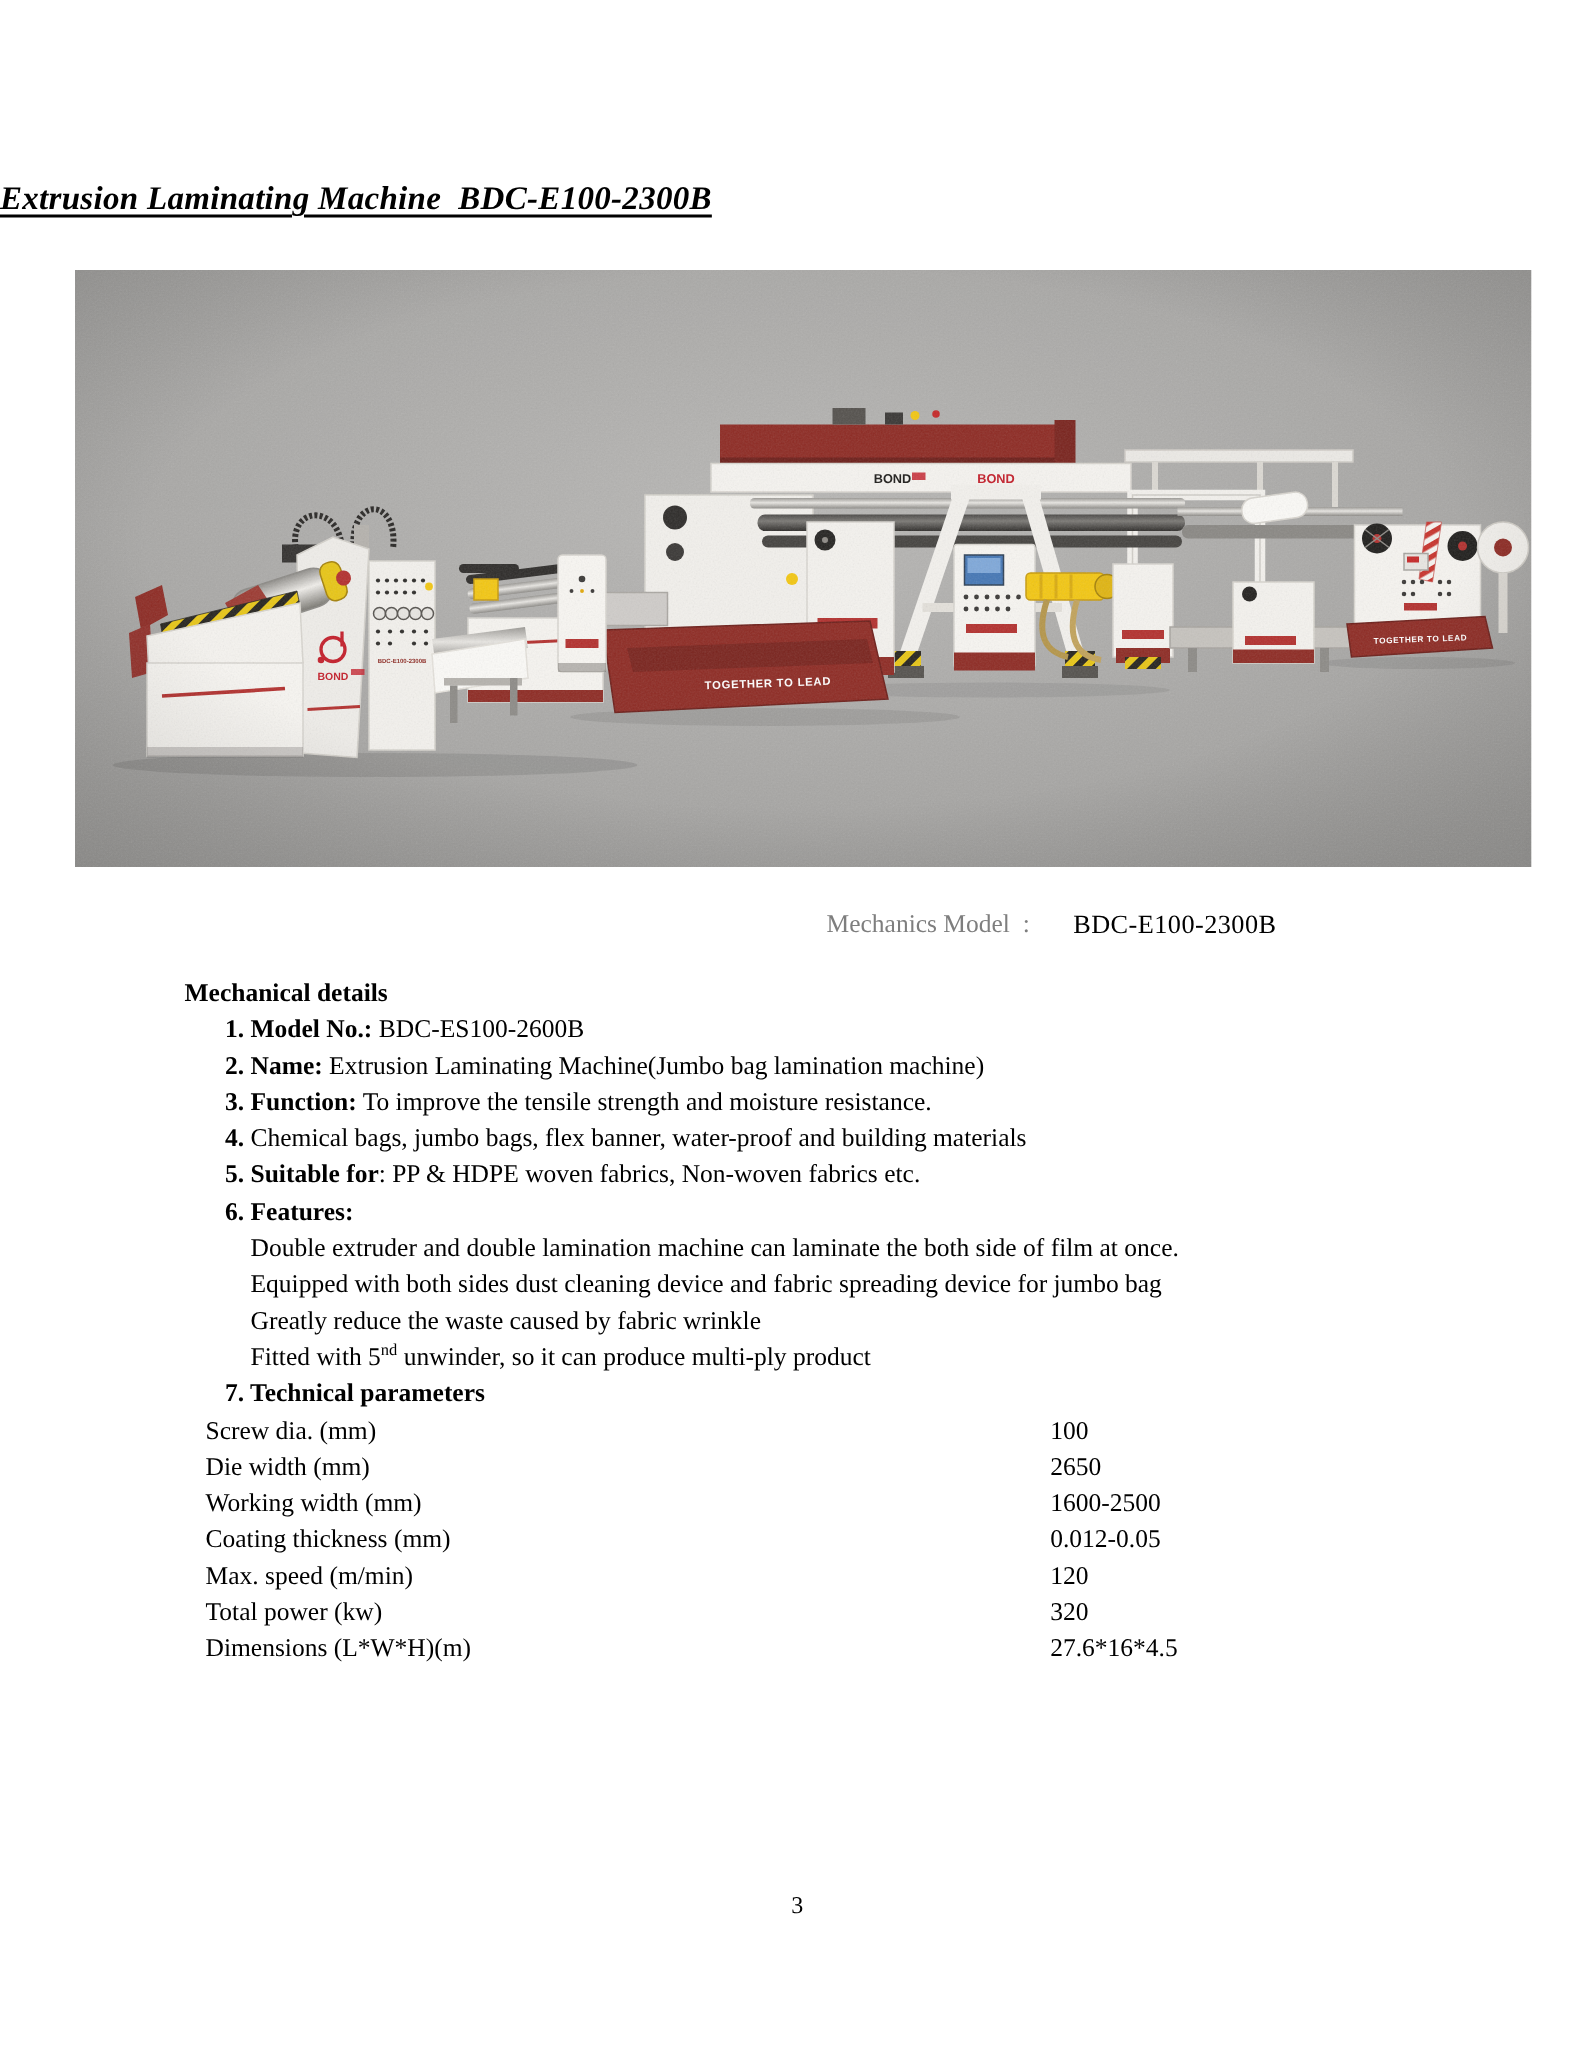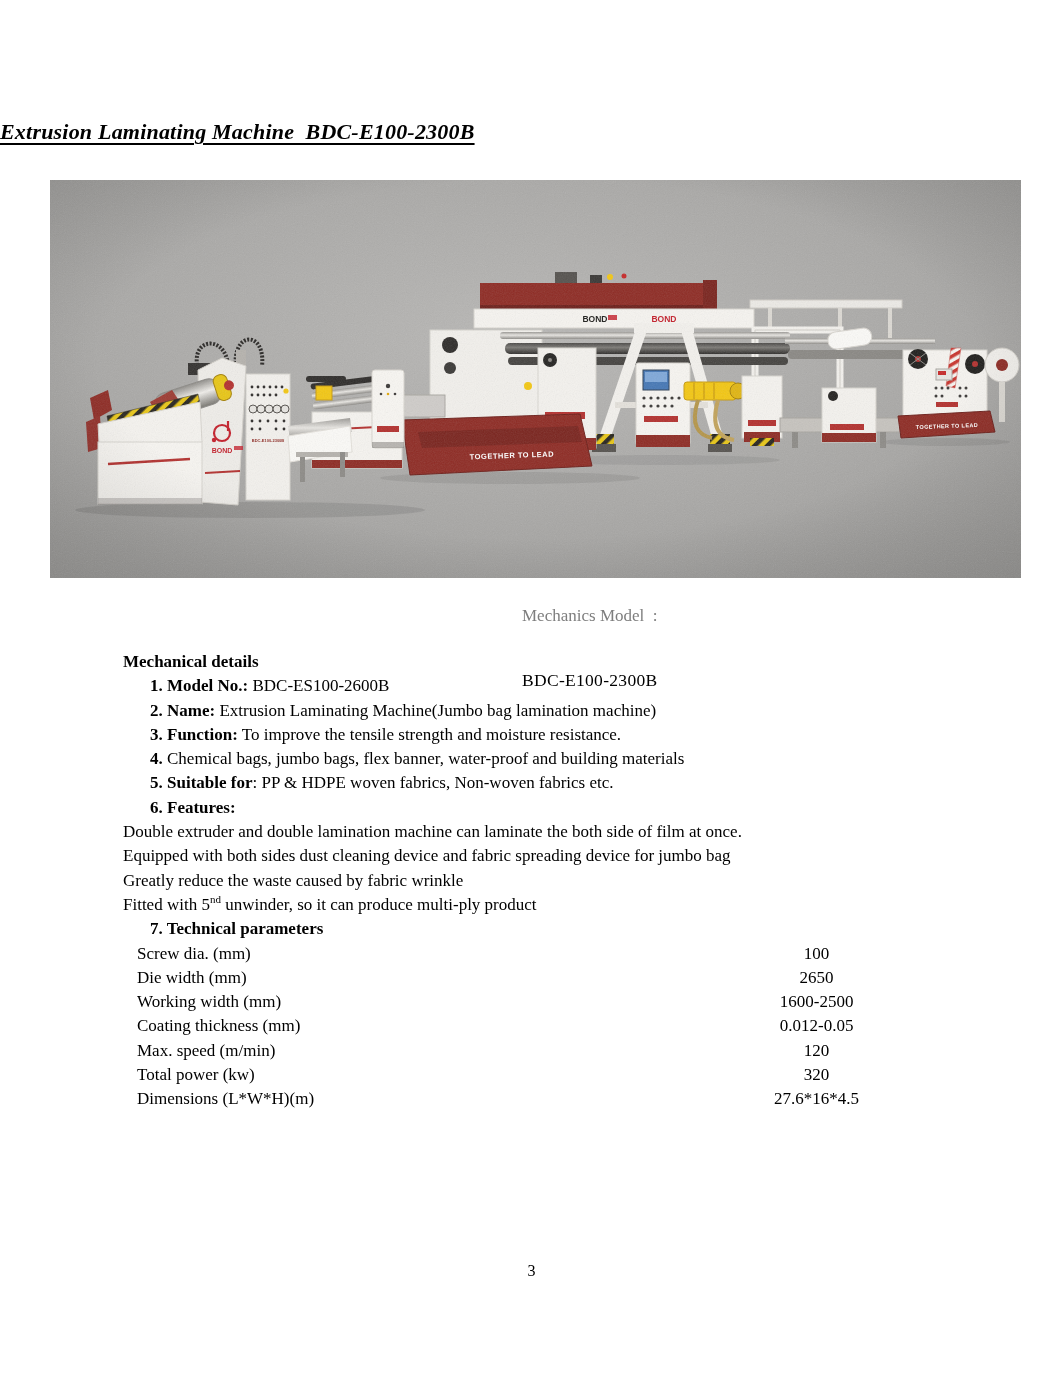--- a/index.html
+++ b/index.html
@@ -11,38 +11,38 @@
     position:absolute; top:119px; left:0; width:100%; 
     font-size:22px; font-weight:bold; font-style:italic;
   }
   .title .t-inner {
     text-decoration:underline; text-decoration-thickness:2px;
     text-underline-offset:4px; white-space:pre; letter-spacing:0.2px;
   }
   .photo { position:absolute; top:180px; left:50px; width:971px; height:398px; }
   .photo svg { display:block; }
   .model-line {
-    position:absolute; top:606px; left:522px; font-size:17px; display:flex; gap:44px;flex-direction:column;
+    position:absolute; top:606px; left:551px; font-size:17px; display:flex; gap:29px;
   }
   .model-label { color:#7e7e7e; white-space:pre; }
   .model-value { color:#000; font-size:17.5px; letter-spacing:0.3px; }
   .content {
     position:absolute; top:650px; left:123px; width:810px;
     font-size:17px; line-height:24.3px;
   }
   .mech-heading { font-weight:bold; }
   .item { padding-left:27px; }
   .item .b { font-weight:bold; white-space:pre-wrap; }
   .item .r { white-space:pre-wrap; }
-  .feature { white-space:pre-wrap; }
+  .feature { white-space:pre-wrap;margin-left:44px; }
   .feature sup { font-size:11px; line-height:0; }
   .param-heading { font-weight:bold; padding-left:27px; }
   .param-row { display:flex; padding-left:14px;gap:36px; }
   .param-label { width:566px; }
-  .param-value { width:250px; text-align:center; }
+  .param-value { width:250px; text-align:left; }
   .page-num { position:absolute; top:1262px; left:0; width:100%; text-align:center; font-size:16px; }
   .mtext { font-family:"Liberation Sans", sans-serif; }
 </style>
 </head>
 <body>
 
 <div class="page">
 
   <div class="title">
     <span class="t-inner">Extrusion Laminating Machine  BDC-E100-2300B</span>

